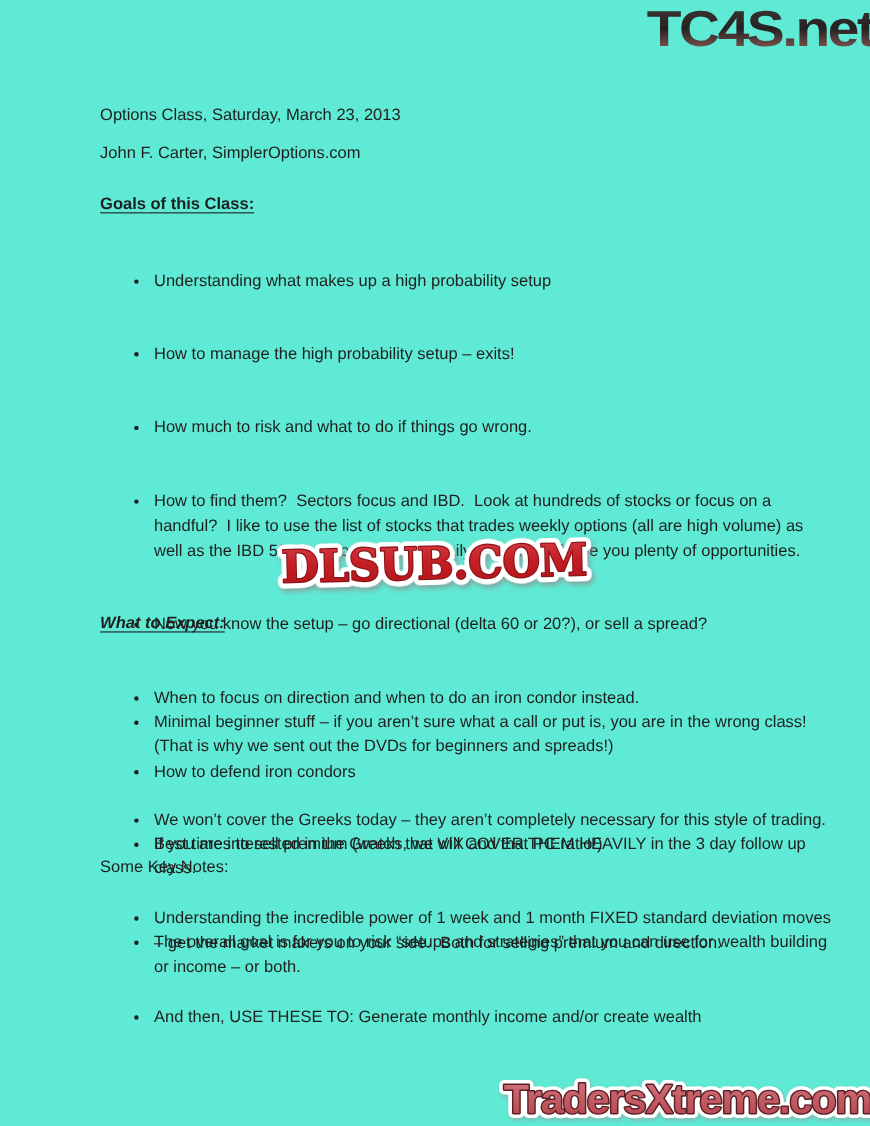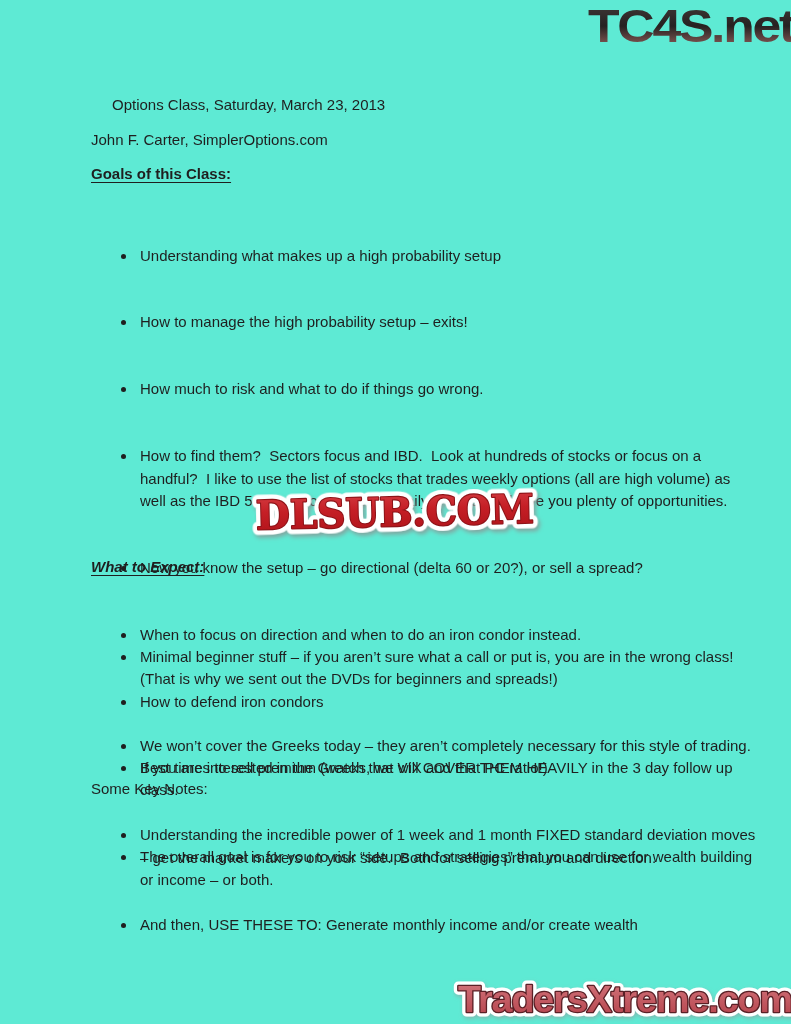--- a/index.html
+++ b/index.html
@@ -7,24 +7,24 @@
     position:relative;
     width:791px;height:1024px;
     margin:0 auto;
     background:#5eead4;
     overflow:hidden;
     font-family:"Liberation Sans",sans-serif;
     color:#1f1f1f;
     font-size:15px;
   }
   .blk{position:absolute;left:91px;width:622px;margin:0;line-height:22.3px;white-space:pre-wrap;}
-  .t1{top:94px;margin-left:21px;}
+  .t1{top:94px;}
   .t2{top:129px;}
   .hd{font-weight:bold;text-decoration:underline;text-underline-offset:3px;}
-  .h-goals{top:163px;}
+  .h-goals{top:175px;}
   .ul-goals{top:200px;}
   .h-expect{top:556px;font-style:italic;}
   .ul-expect{top:601px;}
   .notes-h{top:778px;}
   .notes-p{top:841px;}
   ul.doc-list{list-style:disc outside;margin:0;padding-left:46px;}
   ul.doc-list li{line-height:22.3px;white-space:pre-wrap;padding-left:3px;}
   
   .logo-top{position:absolute;top:0px;right:-6px;}
   .stamp{position:absolute;top:479px;left:395px;transform:translateX(-50%) rotate(-1.4deg);}

